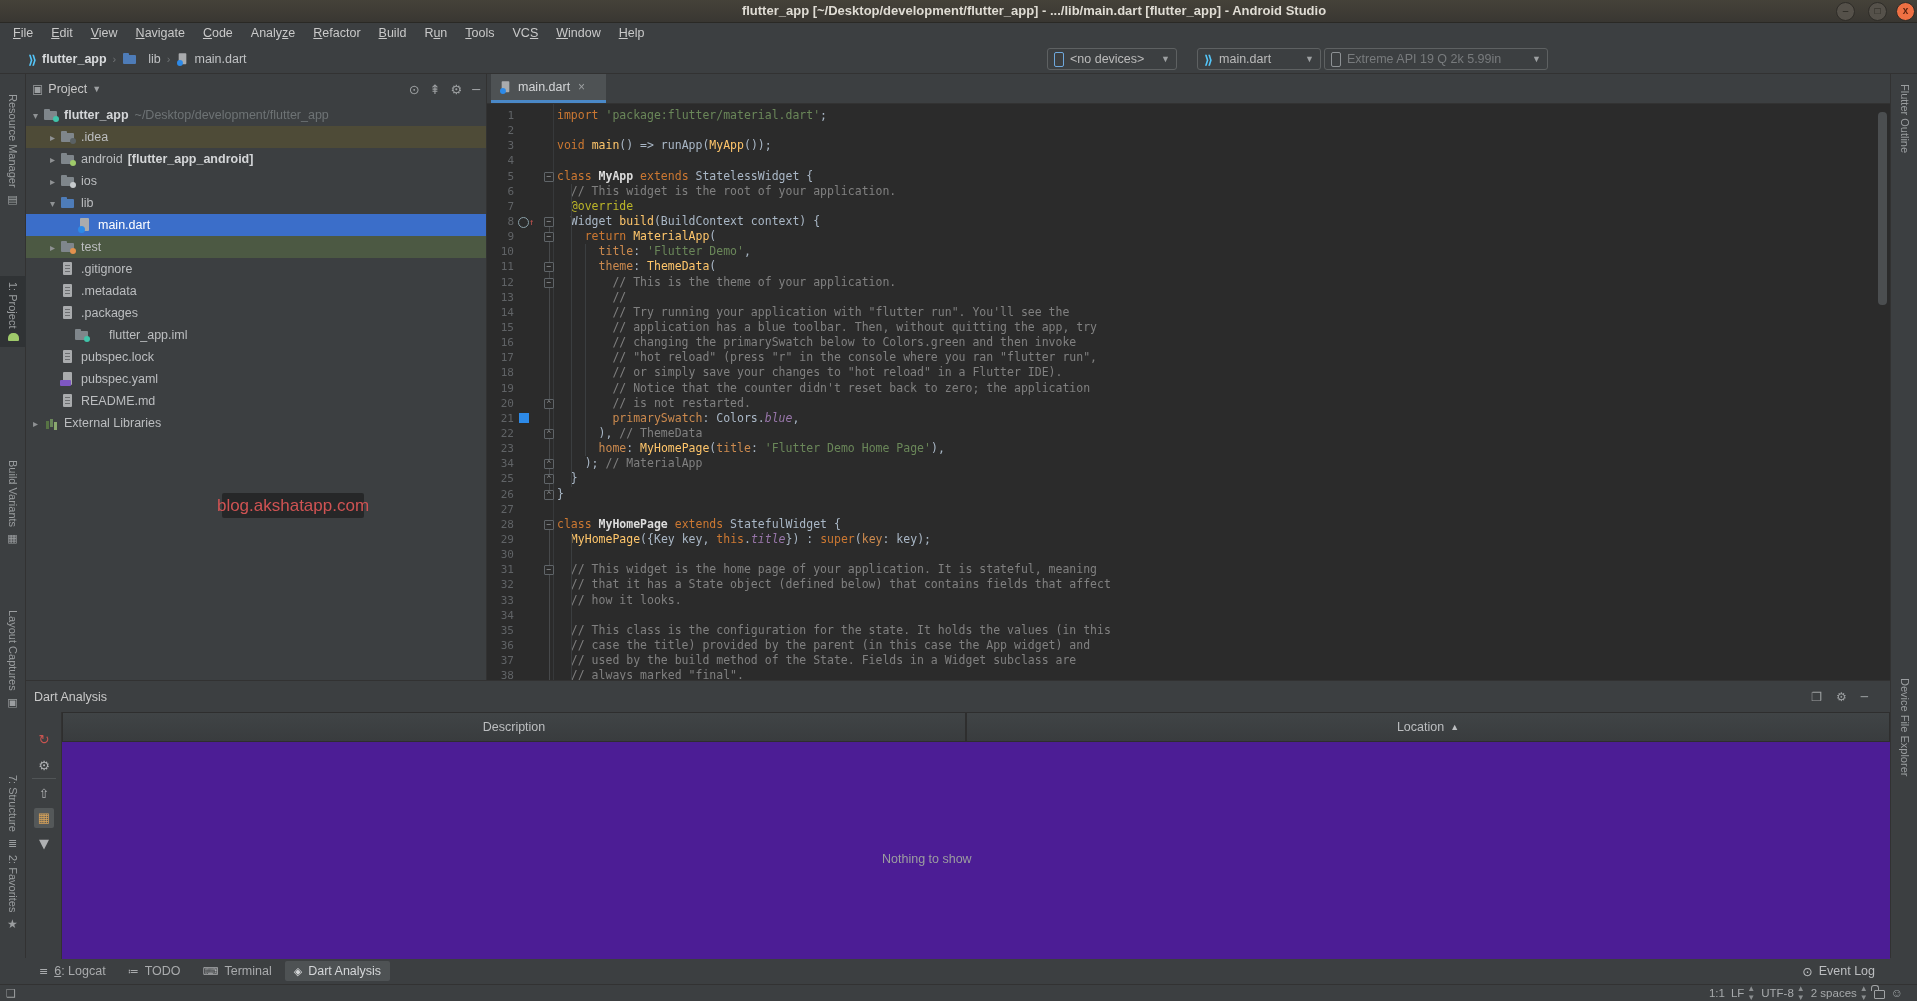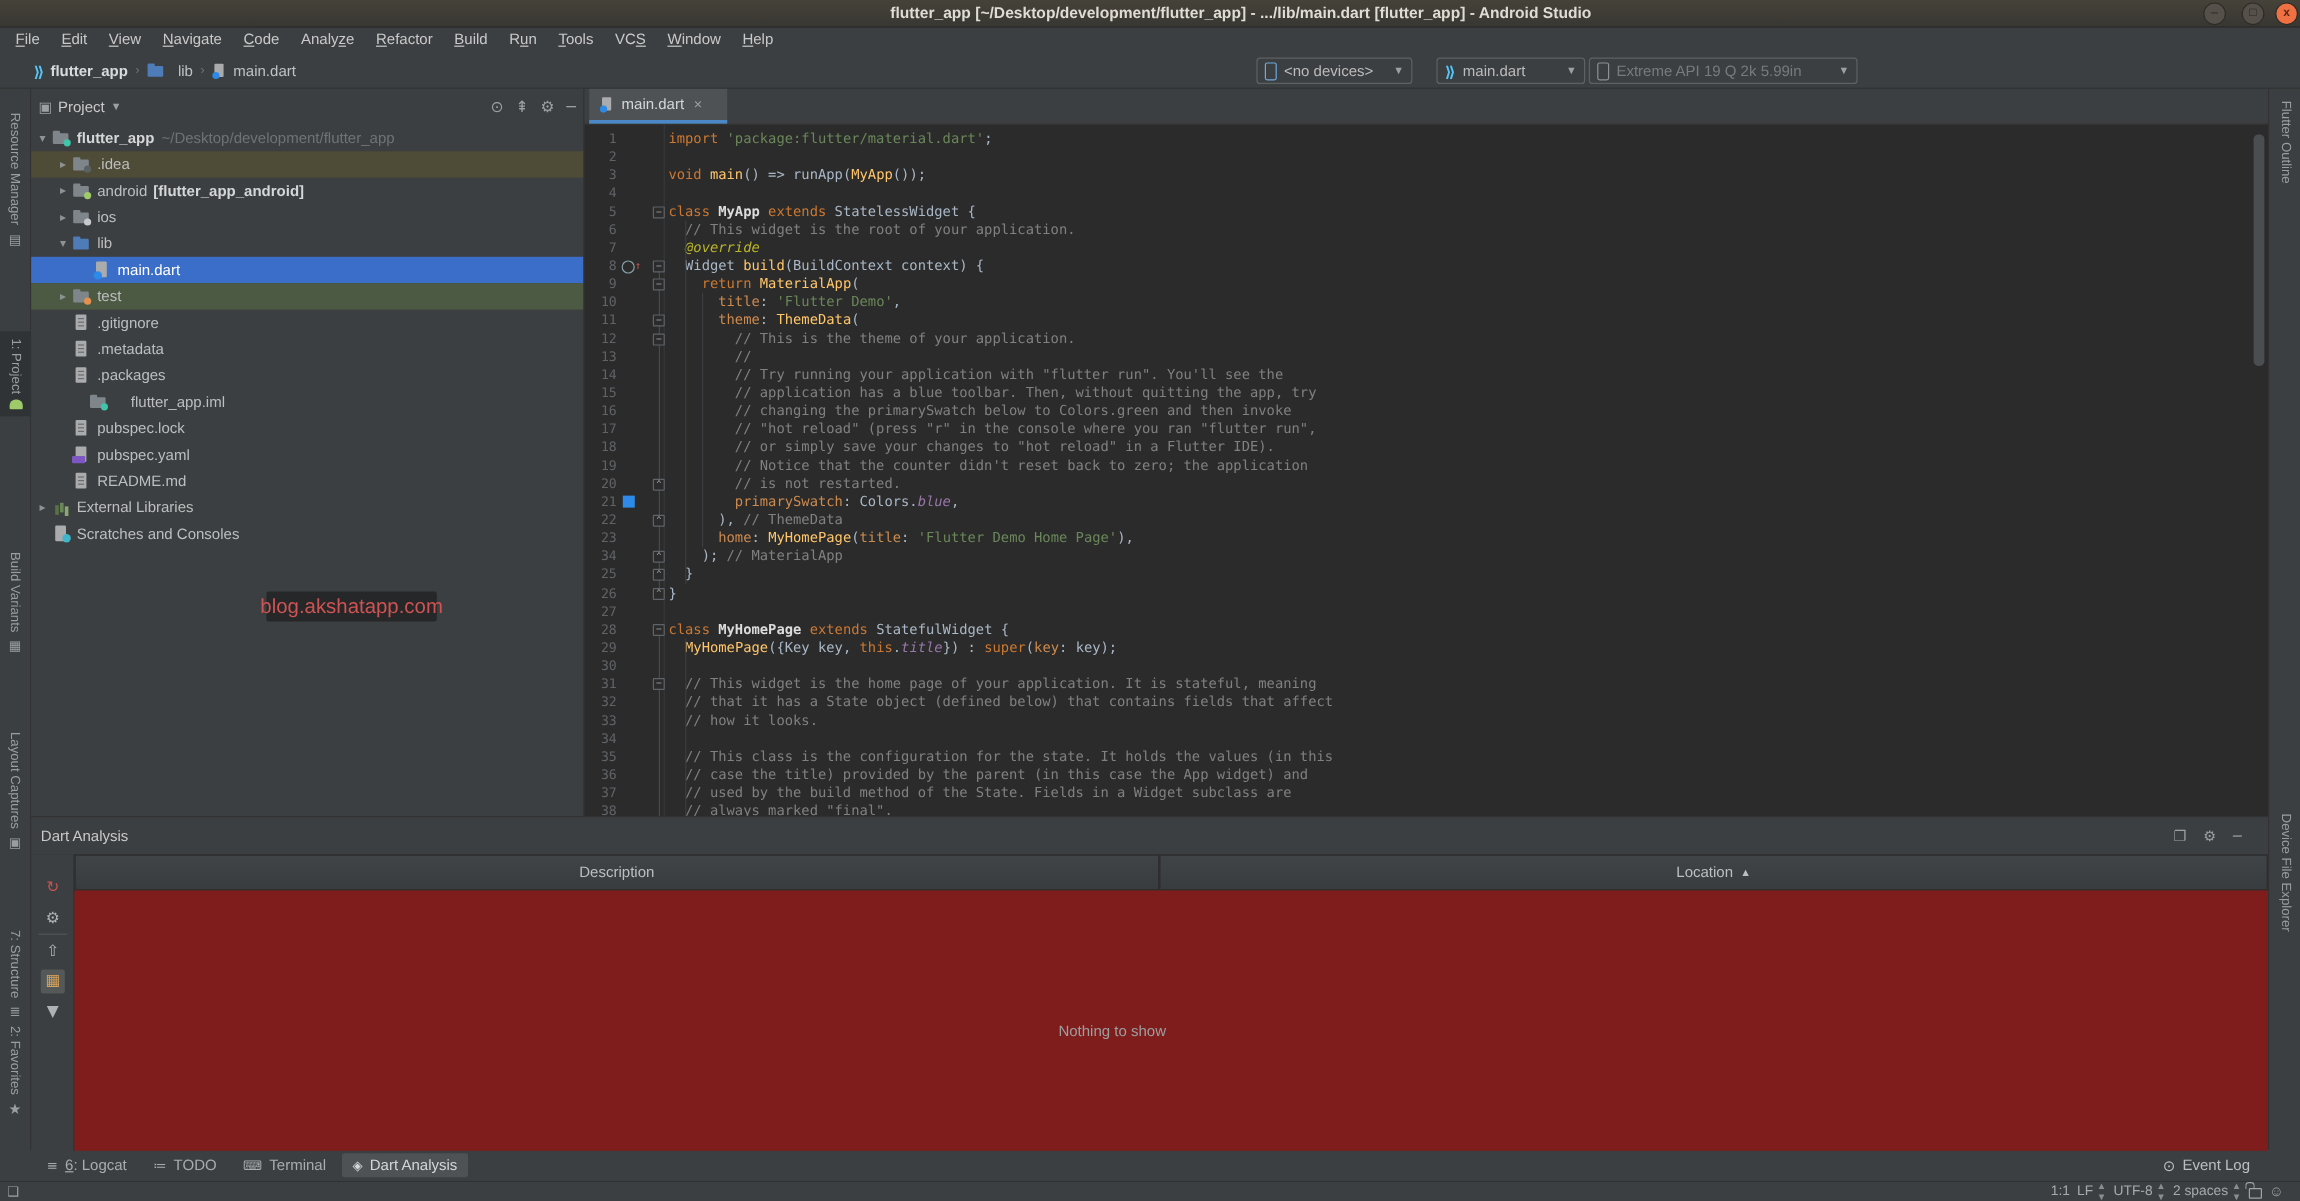--- a/index.html
+++ b/index.html
@@ -85,21 +85,21 @@
   #tab-main .tab-close{color:#9da0a2;font-size:12px;margin-left:2px;}
   #code{left:0;top:30px;width:1403px;height:576px;overflow:hidden;
       font-family:"DejaVu Sans Mono","Liberation Mono",monospace;font-size:11.5px;line-height:15.15px;padding-top:4px;box-sizing:border-box;}
   .cl{height:15.15px;display:flex;white-space:pre;}
   .ln{width:27px;text-align:right;color:#606366;flex:none;font-size:11px;}
   .gmark{width:26px;flex:none;position:relative;}
   .gfold{width:17px;flex:none;text-align:center;color:#606366;position:relative;}
   .foldbox{position:absolute;left:4px;top:3px;width:8px;height:8px;border:1px solid #5f6468;border-radius:1px;
       font-size:8px;line-height:8px;color:#9da0a2;text-align:center;background:#2b2b2b;}
   .kw{color:#cc7832;} .str{color:#6a8759;} .com{color:#808080;} .cls{color:#ffc66b;}
-  .ann{color:#bbb529;font-style:italic;} .mem{color:#9876aa;font-style:italic;} .named{color:#cc8a4e;}
+  .ann{color:#bbb529;} .mem{color:#9876aa;font-style:italic;} .named{color:#cc8a4e;}
   .pl{color:#a9b7c6;} .dcl{color:#dcdcdc;font-weight:bold;}
   .gutter-border{left:66px;top:0;width:1px;height:576px;background:#37393b;}
   .iguide{width:1px;background:#3b3e40;}
   .foldline{width:1px;background:#47494b;left:62px;}
   .ovr-circ{position:absolute;left:4px;top:3px;width:9px;height:9px;border:1.5px solid #8aa0a8;border-radius:50%;}
   .ovr-arrow{position:absolute;left:15px;top:1px;color:#c75450;font-size:9px;}
   .color-swatch{position:absolute;left:5px;top:2px;width:10px;height:10px;background:#2d8ae8;}
   #scroll-thumb{left:1391px;top:8px;width:9px;height:193px;background:#4b4e50;border-radius:4px;}
 
   
@@ -108,21 +108,21 @@
   #an-title{color:#c9c9c9;}
   #an-winicons{margin-left:auto;display:flex;gap:14px;margin-right:14px;}
   #an-winicons span{color:#9da0a2;font-size:12px;font-family:"DejaVu Sans",sans-serif;}
   #an-toolstrip{left:0;top:31px;width:36px;height:247px;border-right:1px solid #323232;box-sizing:border-box;background:#3c3f41;}
   .an-tool{left:8px;width:20px;height:20px;text-align:center;line-height:20px;font-size:13px;color:#afb1b3;font-family:"DejaVu Sans",sans-serif;}
   .an-tool.selected{background:#545859;border-radius:2px;}
   .an-toolsep{left:6px;width:24px;height:1px;background:#515557;}
   .col-hdr{top:31px;height:30px;background:linear-gradient(#404446,#393c3e);border:1px solid #2e2e2e;box-sizing:border-box;
       display:flex;align-items:center;justify-content:center;color:#bcbec0;gap:6px;}
   .sort-arrow{font-size:9px;color:#bcbec0;}
-  #an-body{left:36px;top:61px;width:1828px;height:217px;background:#7f1d1d;text-align:center;}
+  #an-body{left:36px;top:61px;width:1828px;height:217px;background:#4c1d95;text-align:center;}
   #nothing{left:820px;top:110px;color:#9c9ea0;font-size:12.5px;}
 
   
   #bottombar{left:0;top:958px;width:1917px;height:26px;display:flex;align-items:center;padding-left:30px;box-sizing:border-box;gap:4px;}
   .btab{height:20px;display:flex;align-items:center;gap:6px;padding:0 9px;border-radius:2px;color:#a9abad;}
   .btab.active{background:#4e5254;color:#d4d6d8;}
   .btab .bticon{font-size:11px;font-family:"DejaVu Sans",sans-serif;}
   #event-log{position:absolute;right:42px;top:958px;height:26px;display:flex;align-items:center;gap:6px;color:#bcbec0;}
   #statusbar{left:0;top:984px;width:1917px;height:17px;border-top:1px solid #323232;box-sizing:border-box;
       display:flex;align-items:center;font-size:11.5px;color:#a7aaac;}
@@ -391,28 +391,20 @@
             <span class="pline"></span>
           </span>
           <span class="tlabel">README.md</span>
         </div>
         <div class="trow " style="padding-left: 2px;">
           <span class="tarrow">▸</span>
           <span class="ti icon-libraries">
             <span class="bars"></span>
           </span>
           <span class="tlabel">External Libraries</span>
-        </div>
-        <div class="trow " style="padding-left: 2px;">
-          <span class="tarrow"></span>
-          <span class="ti icon-scratches">
-            <span class="page"></span>
-            <span style="position: absolute; right: 0px; bottom: 1px; width: 7px; height: 7px; border-radius: 50%; background: rgb(63, 182, 201);"></span>
-          </span>
-          <span class="tlabel">Scratches and Consoles</span>
         </div>
       </div>
     <div id="watermark" class="abs">blog.akshatapp.com</div>
   </div>
 
   <div id="editor" class="abs">
     <div id="tabbar" class="abs">
       <div id="tab-main" class="abs">
         <span class="dartfile" style="transform:scale(.85);">
             <span class="page"></span>

